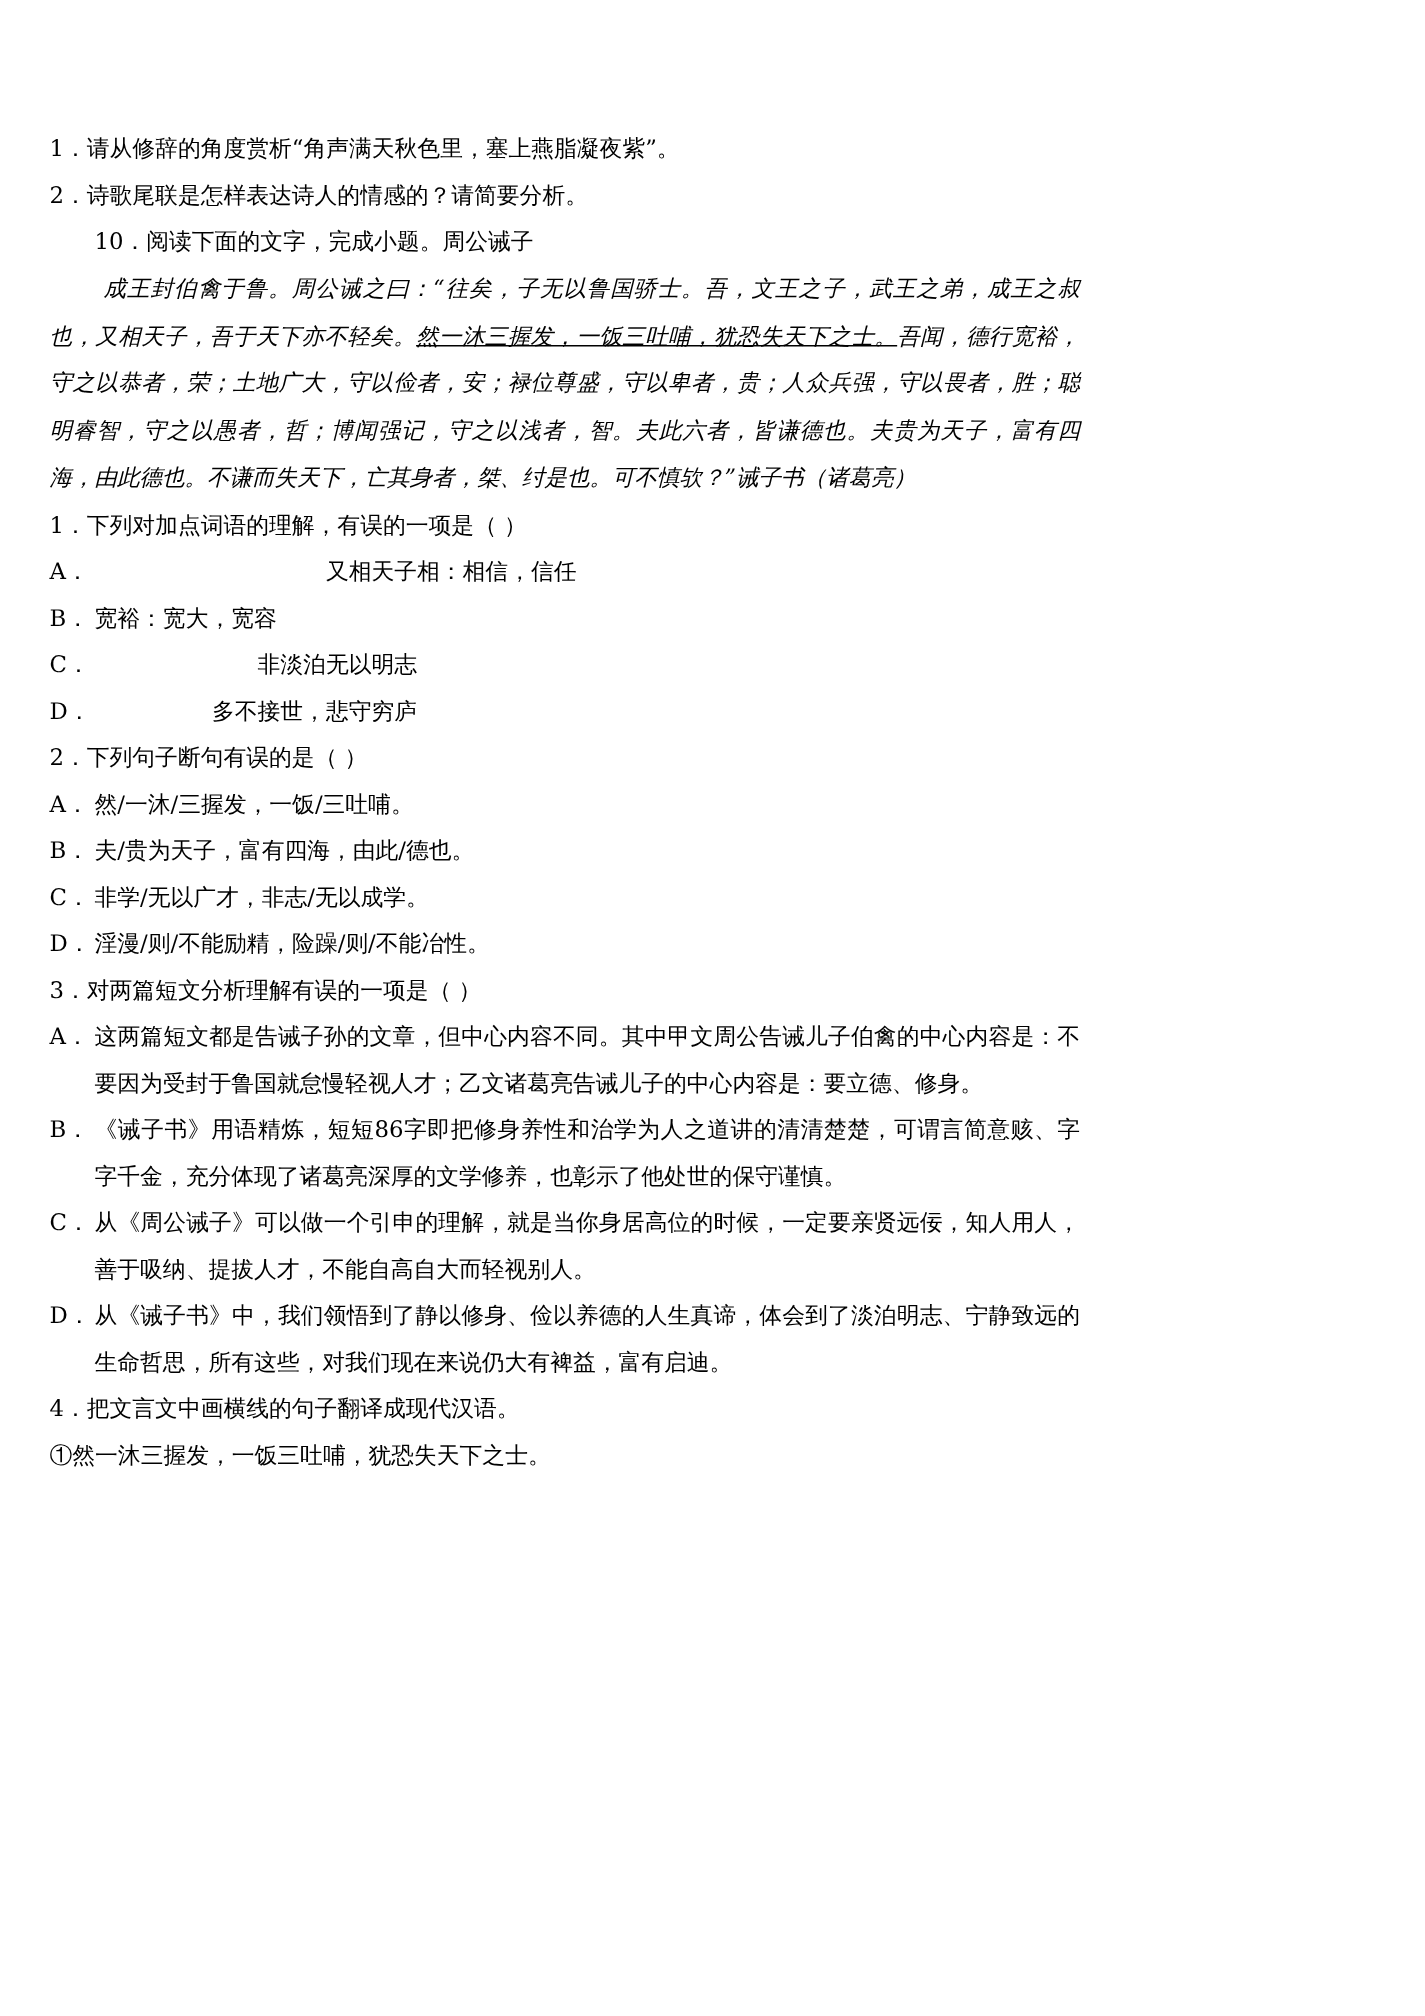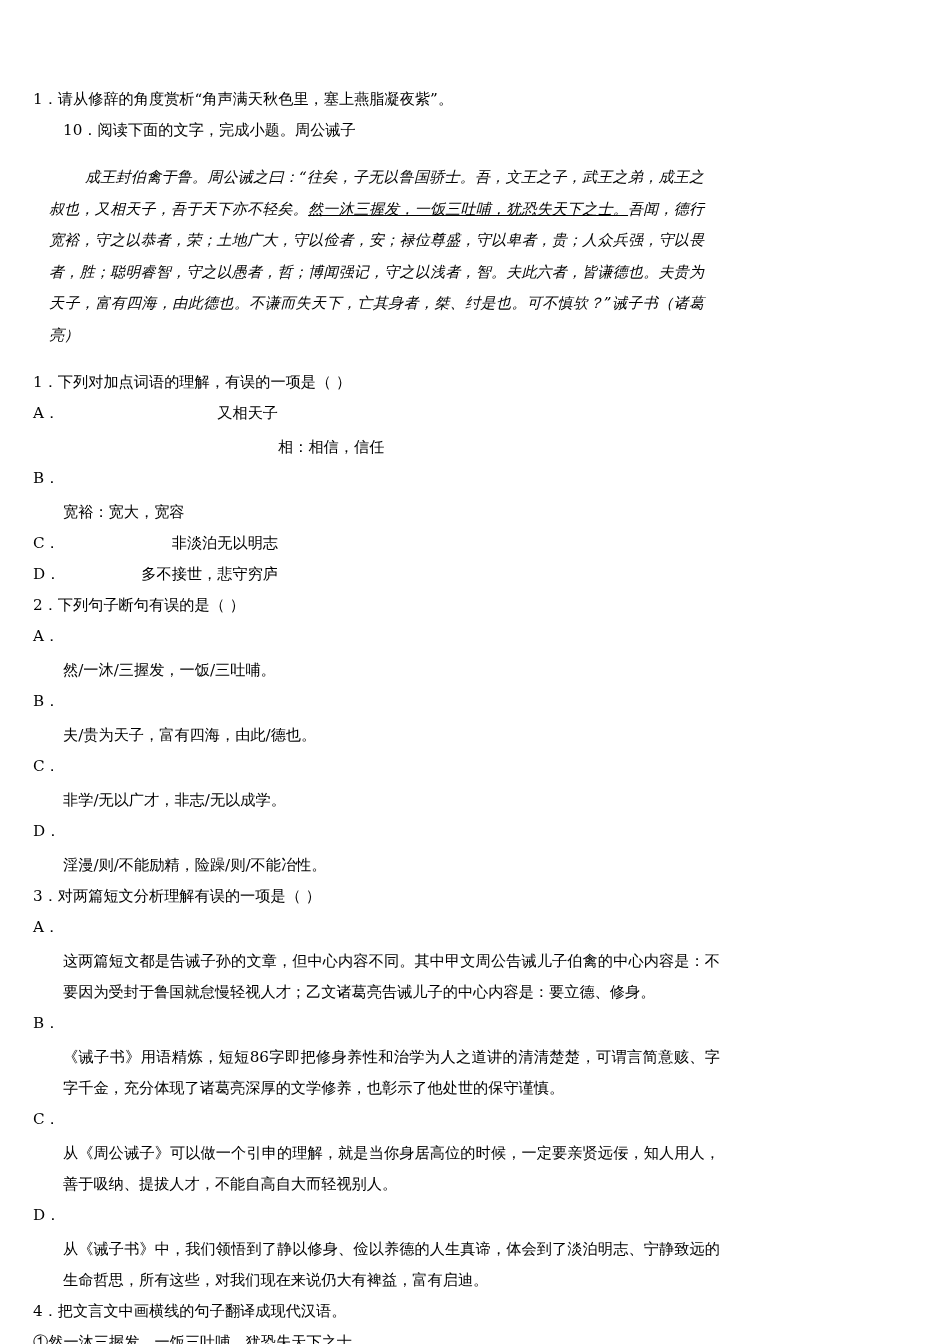--- a/index.html
+++ b/index.html
@@ -34,21 +34,21 @@
     margin: 0;
   }
   .indent-2 { text-indent: 30px; }
   .indent-3 { text-indent: 36px; }
   .classical {
     font-family: "DejaVu Serif", "Liberation Serif", serif;
     font-style: italic;
     font-size: 15px;
     line-height: 31.5px;
     text-align: justify;
-    margin: 16px;
+    margin: 0;
   }
   .underline {
     text-decoration: underline;
   }
   .opt-row {
     display: flex;
     font-size: 15.2px;
     line-height: 31px;
     margin: 0;
   }
@@ -56,33 +56,33 @@
     width: 30px;
     flex: 0 0 auto;
   }
   .opt-text {
     width: 215px;
     flex: 0 0 auto;
     text-align: right;
   }
   .opt-expl {
     flex: 1 1 auto;
-    margin-top: 34px;
   }
   .block {
     margin: 0;
   }
 </style>
 </head>
 <body>
 
 <div class="page">
 
   <div class="block">
     <p class="q-line">1．请从修辞的角度赏析“角声满天秋色里，塞上燕脂凝夜紫”。</p>
+    <p class="q-line">2．诗歌尾联是怎样表达诗人的情感的？请简要分析。</p>
   </div>
 
   <p class="q-line indent-2">10．阅读下面的文字，完成小题。周公诫子</p>
 
   <p class="classical indent-3"><span>成王封伯禽于鲁。周公诫之曰：“往矣，子无以鲁国骄士。吾，文王之子，武王之弟，成王之叔也，又相天子，吾于天下亦不轻矣。</span><span class="underline">然一沐三握发，一饭三吐哺，犹恐失天下之士。</span><span>吾闻，德行宽裕，守之以恭者，荣；土地广大，守以俭者，安；禄位尊盛，守以卑者，贵；人众兵强，守以畏者，胜；聪明睿智，守之以愚者，哲；博闻强记，守之以浅者，智。夫此六者，皆谦德也。夫贵为天子，富有四海，由此德也。不谦而失天下，亡其身者，桀、纣是也。可不慎欤？”诫子书（诸葛亮）</span></p>
 
 
   <div class="block">
     <p class="q-line">1．下列对加点词语的理解，有误的一项是（        ）</p>
     <div class="opt-row">

